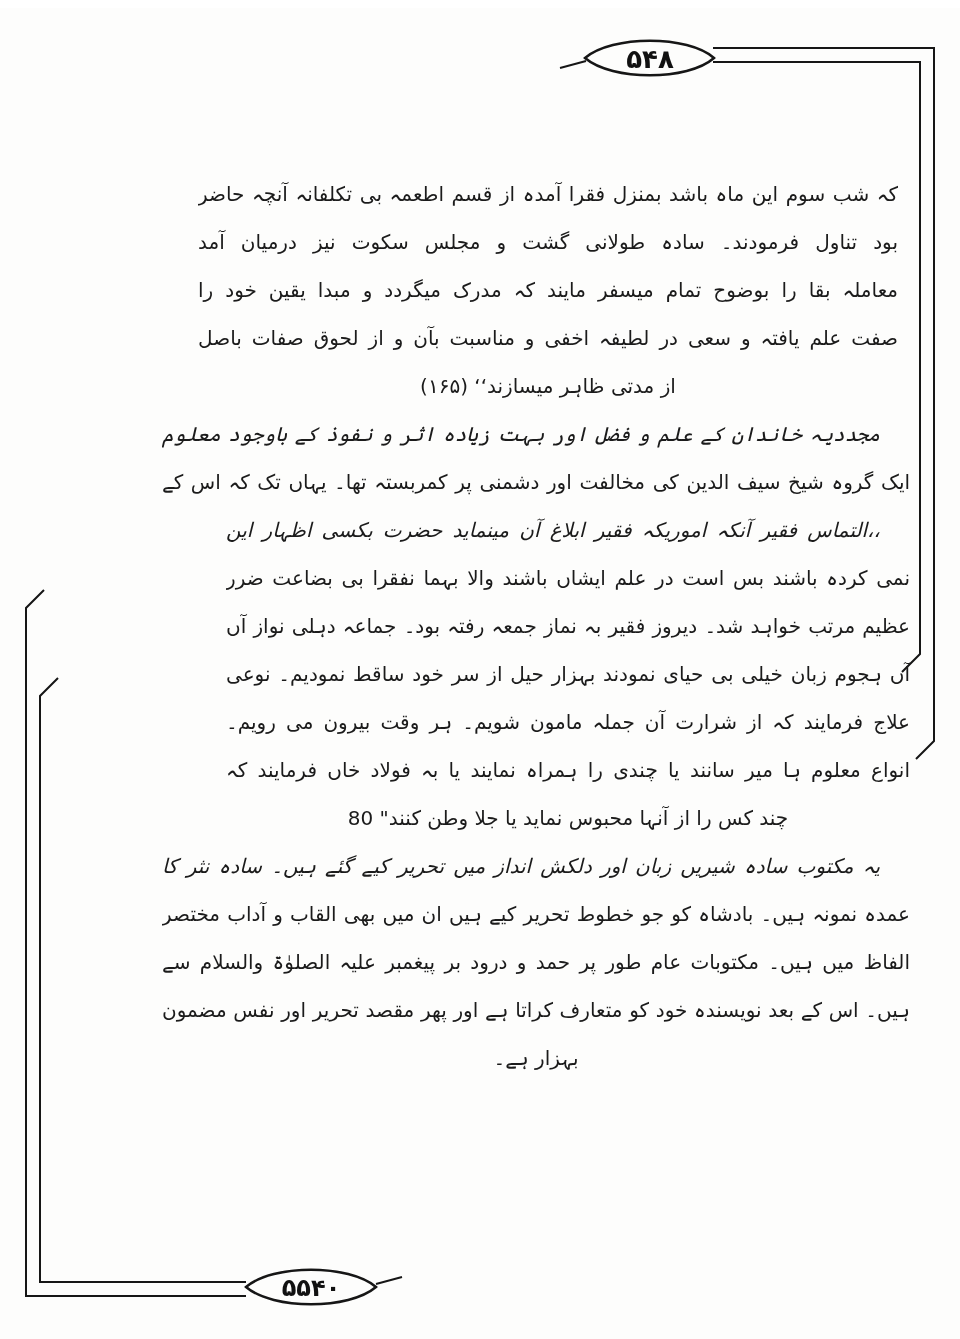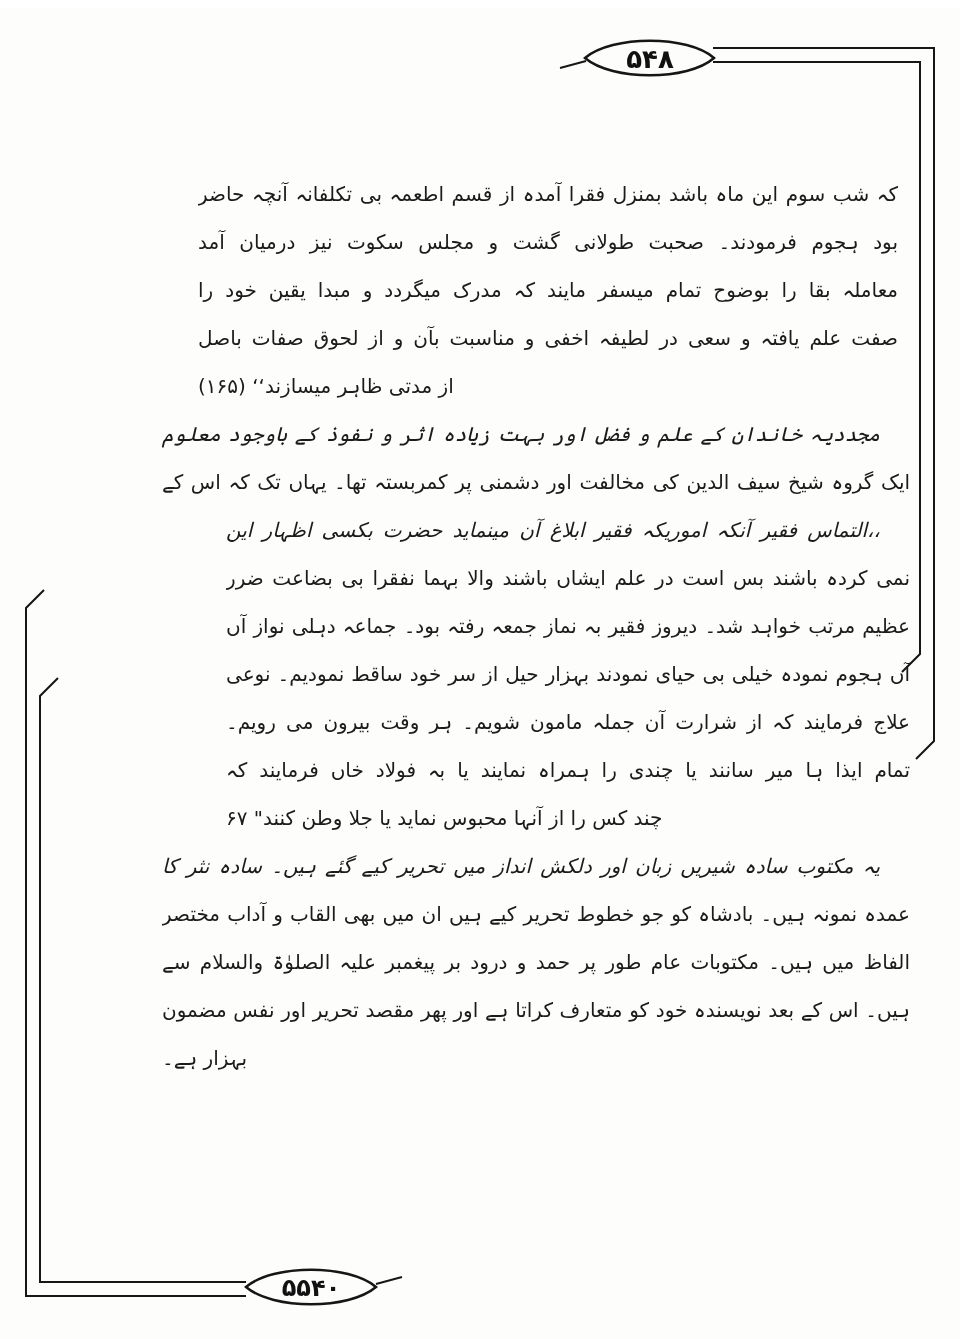--- a/index.html
+++ b/index.html
@@ -24,21 +24,21 @@
     position:absolute;
     top:162px; left:162px;
     width:748px;
     direction:rtl;
     color:#1b1b1b;
   }
   .line {
     font-size:20px;
     line-height:48px;
     height:48px;
-    text-align:left;
+    text-align:center;
     overflow:hidden;
   }
   .line.j {
     text-align:justify;
     text-align-last:justify;
   }
   .indent { padding-right:30px;font-style:italic; }
   .q1 { padding-right:12px; padding-left:36px; }
   .q2 { padding-left:64px; }
 </style>
@@ -64,39 +64,39 @@
       <path d="M246,1279 C273,1256 349,1256 376,1279 C349,1302 273,1302 246,1279 Z"></path>
     </g>
     <text x="650" y="51" text-anchor="middle" dominant-baseline="central" font-size="26" fill="#111" class="cartouche-number">۵۴۸</text>
     <text x="311" y="1280" text-anchor="middle" dominant-baseline="central" font-size="24" fill="#111" class="cartouche-number">۵۵۴۰</text>
   </svg>
 
   <div class="textblock">
 
     <div class="q1">
       <div class="line j">کہ شب سوم این ماہ باشد بمنزل فقرا آمدہ از قسم اطعمہ بی تکلفانہ آنچہ حاضر</div>
-      <div class="line j">بود ہجوم فرمودند۔ صحبت طولانی گشت و مجلس سکوت نیز درمیان آمد</div>
+      <div class="line j">بود تناول فرمودند۔ سادہ طولانی گشت و مجلس سکوت نیز درمیان آمد</div>
       <div class="line j">معاملہ بقا را بوضوح تمام میسفر مایند کہ مدرک میگردد و مبدا یقین خود را</div>
       <div class="line j">صفت علم یافتہ و سعی در لطیفہ اخفی و مناسبت بآن و از لحوق صفات باصل</div>
       <div class="line">از مدتی ظاہر میسازند‘‘ (۱۶۵)</div>
     </div>
 
     <div>
       <div class="line j indent">مجددیہ خاندان کے علم و فضل اور بہت زیادہ اثر و نفوذ کے باوجود معلوم ہوتا ہے</div>
       <div class="line j">ایک گروہ شیخ سیف الدین کی مخالفت اور دشمنی پر کمربستہ تھا۔ یہاں تک کہ اس کے دفعیہ</div>
     </div>
 
     <div class="q2">
       <div class="line j indent">،،التماس فقیر آنکہ اموریکہ فقیر ابلاغ آن مینماید حضرت بکسی اظہار این معنی</div>
       <div class="line j">نمی کردہ باشند بس است در علم ایشاں باشند والا بہما نفقرا بی بضاعت ضرر ہای</div>
       <div class="line j">عظیم مرتب خواہد شد۔ دیروز فقیر بہ نماز جمعہ رفتہ بود۔ جماعہ دہلی نواز آں</div>
-      <div class="line j">آں ہجوم نمودہ خیلی بی حیای نمودند بہزار حیل از سر خود ساقط نمودیم۔ نوعی</div>
+      <div class="line j">آں ہجوم زبان خیلی بی حیای نمودند بہزار حیل از سر خود ساقط نمودیم۔ نوعی</div>
       <div class="line j">علاج فرمایند کہ از شرارت آن جملہ مامون شویم۔ ہر وقت بیرون می رویم۔</div>
-      <div class="line j">تمام ایذا ہا میر سانند یا چندی را ہمراہ نمایند یا بہ فولاد خاں فرمایند کہ</div>
-      <div class="line">چند کس را از آنہا محبوس نماید یا جلا وطن کنند" ۶۷</div>
+      <div class="line j">انواع معلوم ہا میر سانند یا چندی را ہمراہ نمایند یا بہ فولاد خاں فرمایند کہ</div>
+      <div class="line">چند کس را از آنہا محبوس نماید یا جلا وطن کنند" 80</div>
     </div>
 
     <div>
       <div class="line j indent">یہ مکتوب سادہ شیریں زبان اور دلکش انداز میں تحریر کیے گئے ہیں۔ سادہ نثر کا</div>
       <div class="line j">عمدہ نمونہ ہیں۔ بادشاہ کو جو خطوط تحریر کیے ہیں ان میں بھی القاب و آداب مختصر اور سادہ</div>
       <div class="line j">الفاظ میں ہیں۔ مکتوبات عام طور پر حمد و درود بر پیغمبر علیہ الصلوٰۃ والسلام سے شروع ہوتے</div>
       <div class="line j">ہیں۔ اس کے بعد نویسندہ خود کو متعارف کراتا ہے اور پھر مقصد تحریر اور نفس مضمون شروع</div>
       <div class="line">بہزار ہے۔</div>
     </div>
 

